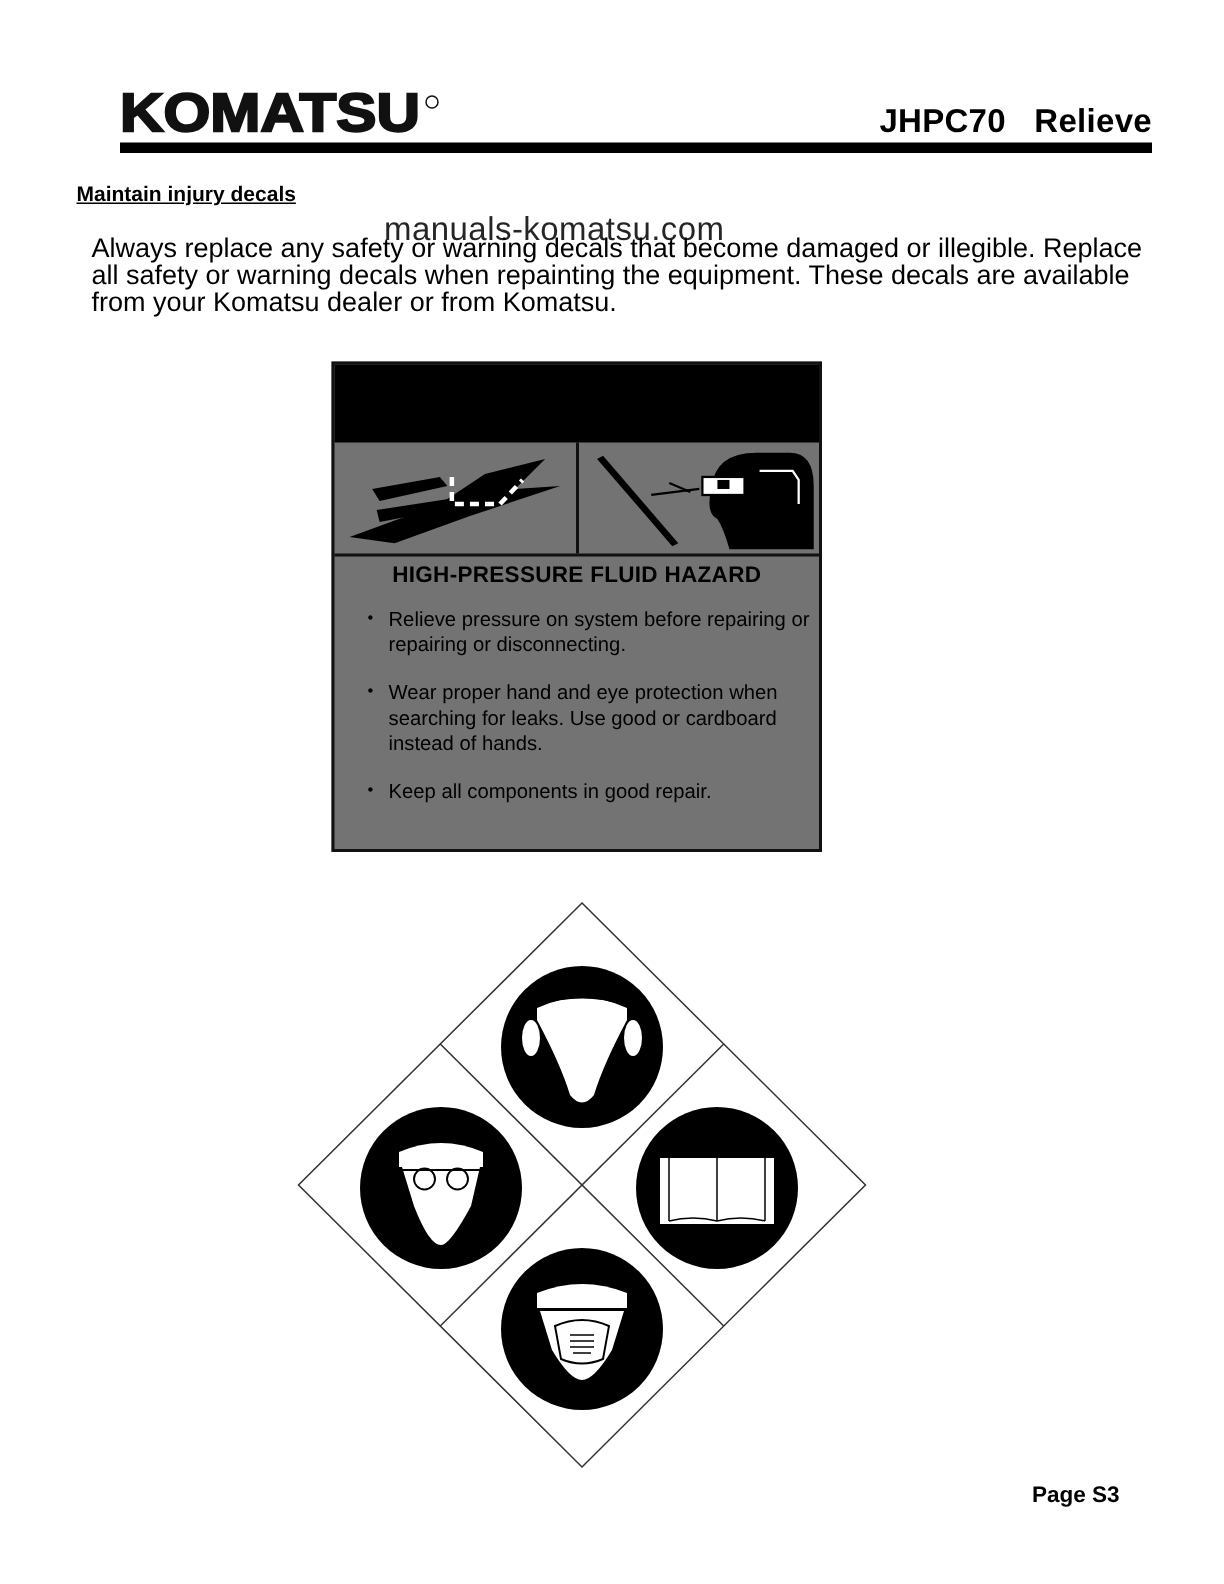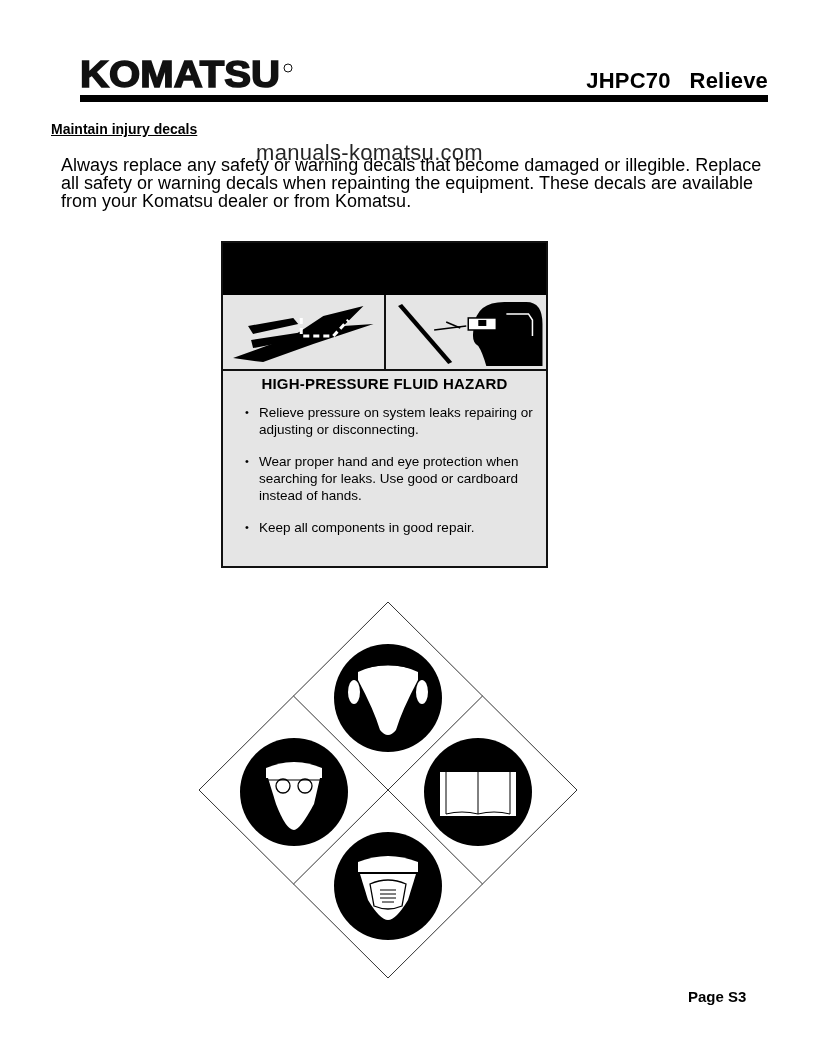--- a/index.html
+++ b/index.html
@@ -8,21 +8,21 @@
   .logo { position: absolute; left: 80px; top: 56px; width: 215px; height: 36px; }
   .header-title { position: absolute; right: 48px; top: 68px; font-size: 22px; font-weight: bold;
                   letter-spacing: 0.2px; white-space: pre; }
   .rule { position: absolute; left: 80px; top: 95px; width: 688px; height: 7px; background: #000; }
   .section-heading { position: absolute; left: 51px; top: 121px; font-size: 14px; font-weight: bold;
                      text-decoration: underline; }
   .body-text { position: absolute; left: 61px; top: 156px; width: 715px; font-size: 18px; line-height: 18px; }
   .watermark { position: absolute; left: 256px; top: 140px; font-size: 22px; color: #000; opacity: 0.85;
                font-family: "Liberation Sans", sans-serif; letter-spacing: 0.3px; }
   .decal { position: absolute; left: 221px; top: 241px; width: 327px; height: 327px;
-           border: 2px solid #111; box-sizing: border-box; background: #e5e5e5; }
+           border: 2px solid #111; box-sizing: border-box; background: #737373; }
   .decal-band { height: 52px; background: #000; }
   .decal-pics { display: flex; height: 74px; border-bottom: 2px solid #111; }
   .decal-pic { flex: 1; position: relative; }
   .decal-pic + .decal-pic { border-left: 2px solid #111; }
   .decal-pic svg { position: absolute; left: 0; top: 0; width: 100%; height: 100%; }
   .decal-title { font-size: 15px; font-weight: bold; text-align: center; margin-top: 4px; letter-spacing: 0.2px; }
   .decal-intro { font-size: 13.5px; margin: 4px 0 0 22px; }
   .decal-list { list-style: none; margin: 12px 0 0 0; padding: 0 0 0 22px; font-size: 13.5px; line-height: 17px; }
   .decal-list li { position: relative; padding-left: 14px; margin-bottom: 15px; }
   .decal-list li::before { content: "\2022"; position: absolute; left: 0; top: 0; font-size: 11px; }
@@ -62,21 +62,21 @@
         <line x1="60" y1="26" x2="74" y2="32" stroke="#000" stroke-width="1.5"></line>
         <path d="M88 30 Q90 6 118 6 L140 6 Q156 6 156 28 L156 70 L100 70 Q96 56 92 50 Q84 46 88 30 Z" fill="#000"></path>
         <rect x="82" y="22" width="28" height="12" fill="#fff" stroke="#000" stroke-width="1.5"></rect>
         <rect x="92" y="24" width="8" height="6" fill="#000"></rect>
         <path d="M120 18 L142 18 L146 24 L146 40" fill="none" stroke="#fff" stroke-width="1.5"></path>
       </svg>
     </div>
   </div>
   <div class="decal-title">HIGH-PRESSURE FLUID HAZARD</div>
   <ul class="decal-list">
-    <li>Relieve pressure on system leaks repairing or adjusting or disconnecting.</li>
+    <li>Relieve pressure on system before repairing or repairing or disconnecting.</li>
     <li>Wear proper hand and eye protection when searching for leaks.  Use good or cardboard instead of hands.</li>
     <li>Keep all components in good repair.</li>
   </ul>
 </div>
 
 <svg class="ppe" viewBox="0 0 384 380">
   <polygon points="192,2 381,190 192,378 3,190" fill="#fff" stroke="#333" stroke-width="1"></polygon>
   <line x1="97.5" y1="96" x2="286.5" y2="284" stroke="#333" stroke-width="1"></line>
   <line x1="286.5" y1="96" x2="97.5" y2="284" stroke="#333" stroke-width="1"></line>
 

